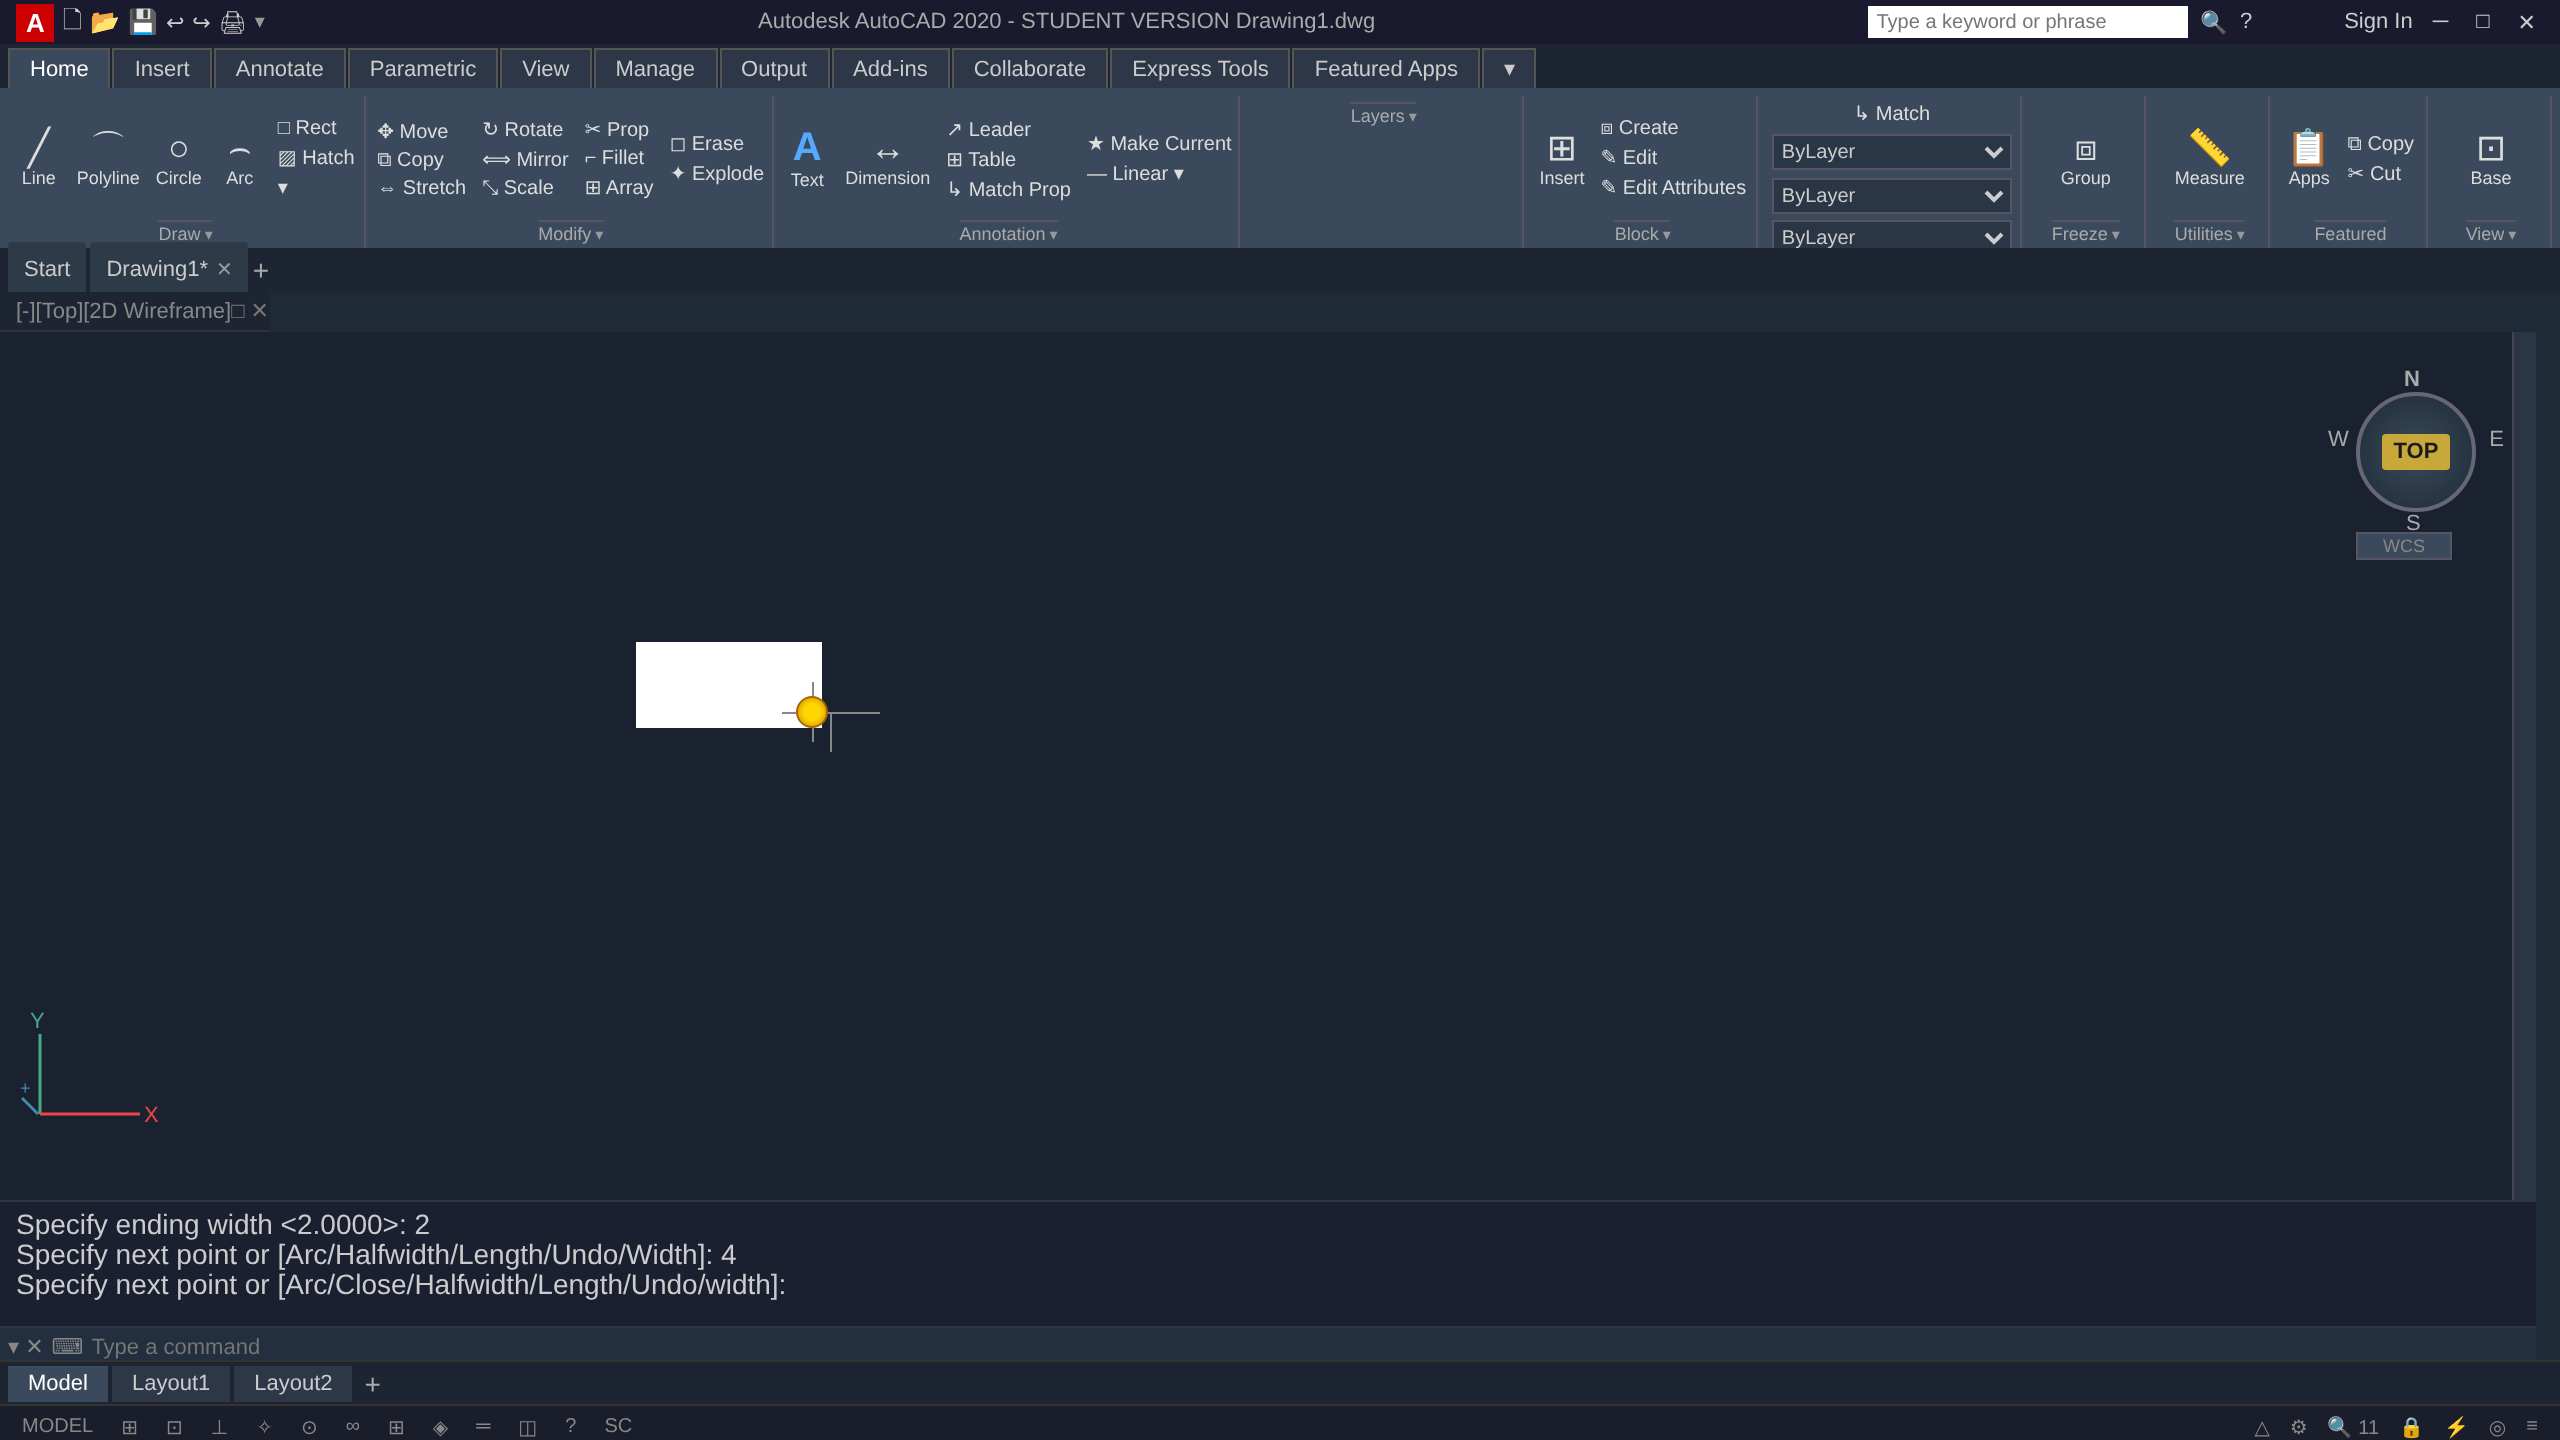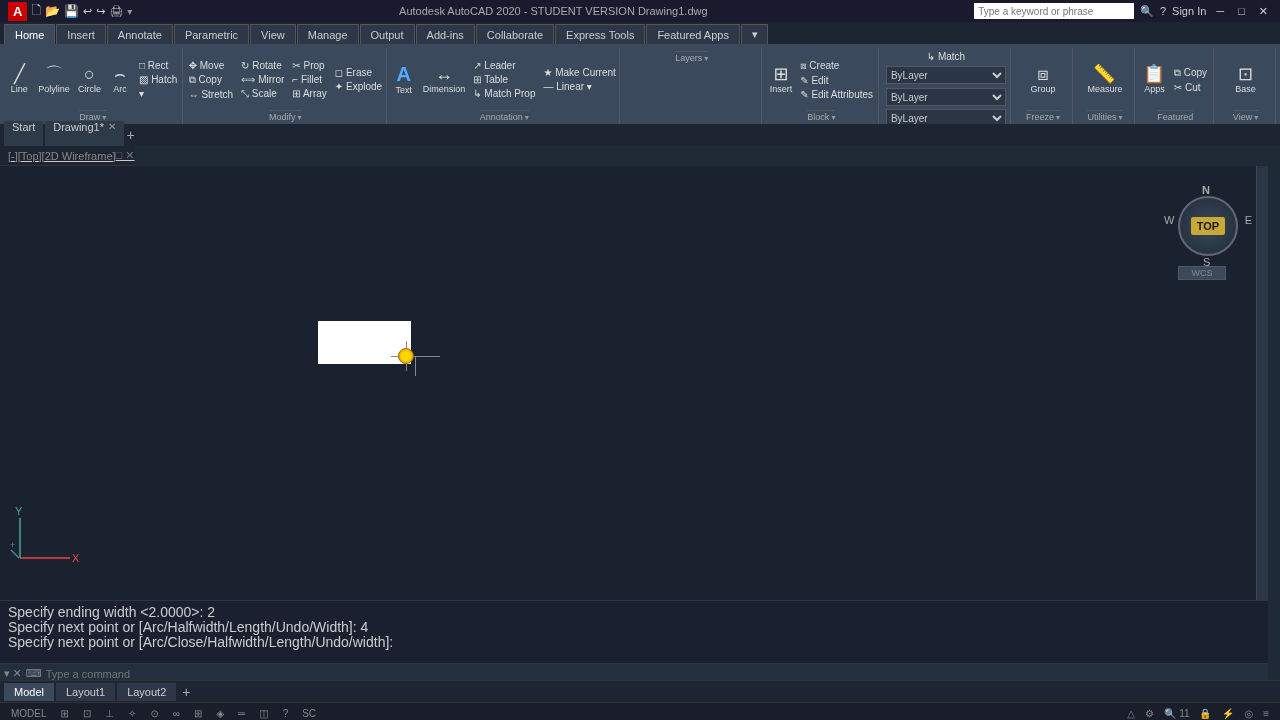--- a/index.html
+++ b/index.html
@@ -98,20 +98,21 @@
       padding-left: 4px;
       gap: 2px;
     }
     .doc-tab {
       height: 28px;
       padding: 0 8px;
       background: #2d3a48;
       color: #ccc;
       font-size: 11px;
       display: flex;
+      align-items: center;
       gap: 4px;
       cursor: pointer;
       border-radius: 2px 2px 0 0;
     }
     .doc-tab .close-x { font-size: 10px; color: #999; }
     #doc-tabbar .add-tab { color: #aaa; font-size: 14px; cursor: pointer; }
 
     
     #viewport-header {
       background: #1e2532;
@@ -308,21 +309,20 @@
       width: 1280px;
       height: 680px;
       display: flex;
       flex-direction: column;
     }
     #main-area {
       flex: 1;
       display: flex;
       position: relative;
       overflow: hidden;
-      text-decoration: underline;
     }
 
     .dropdown-arrow { font-size: 8px; color: #999; }
     .rg-label-row {
       display: flex;
       align-items: center;
       justify-content: center;
       font-size: 9px;
       color: #aaa;
       border-top: 1px solid #556;
@@ -346,21 +346,21 @@
       <span style="font-size:11px;color:#ccc;cursor:pointer;">↩</span>
       <span style="font-size:11px;color:#ccc;cursor:pointer;">↪</span>
       <span style="font-size:11px;color:#ccc;cursor:pointer;">🖨</span>
       <span style="font-size:10px;color:#999;cursor:pointer;">▾</span>
     </div>
     <div class="title">Autodesk AutoCAD 2020 - STUDENT VERSION    Drawing1.dwg</div>
     <div style="display:flex;align-items:center;gap:6px;">
       <input type="text" style="width: 160px; height: 16px; background: rgb(255, 255, 255); border: none; font-size: 10px; padding: 0px 4px; color: rgb(51, 51, 51);" placeholder="Type a keyword or phrase">
       <span style="color:#aaa;font-size:11px;">🔍</span>
       <span style="color:#ccc;font-size:11px;cursor:pointer;">?</span>
-      <span style="cursor:pointer;color:#ccc;">Sign In</span>
+      <span style="cursor:pointer;color:#ccc;margin-left:40px;">Sign In</span>
       <span style="cursor:pointer;padding:0 4px;color:#ccc;">─</span>
       <span style="cursor:pointer;padding:0 4px;color:#ccc;">□</span>
       <span style="cursor:pointer;padding:0 4px;color:#ccc;">✕</span>
     </div>
   </div>
 
   <div id="ribbon-tabs">
     <div class="ribbon-tab active">Home</div>
     <div class="ribbon-tab">Insert</div>
     <div class="ribbon-tab">Annotate</div>

